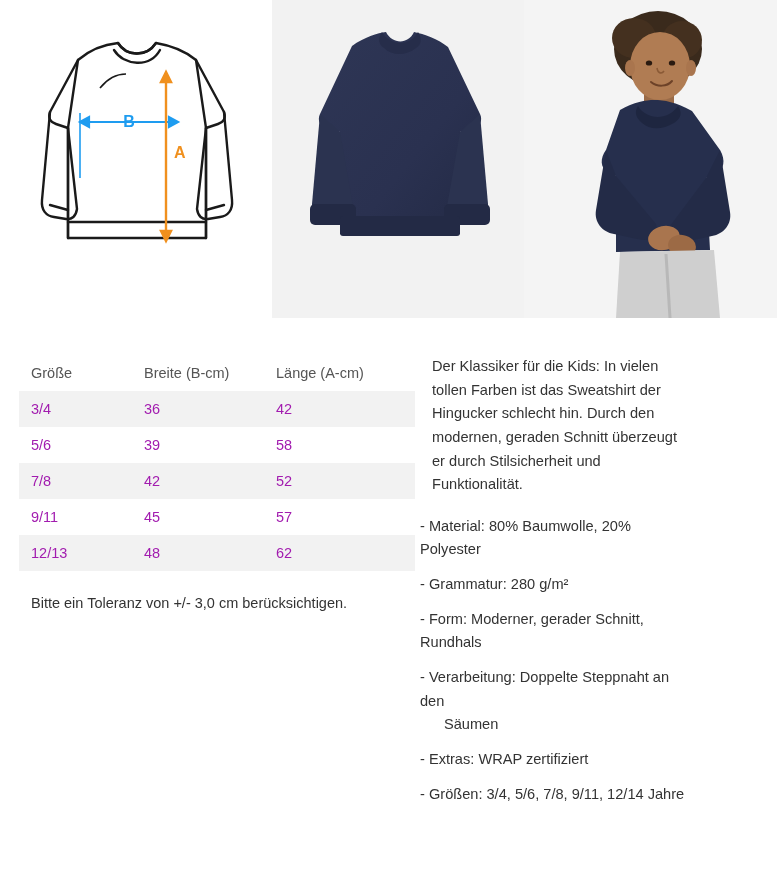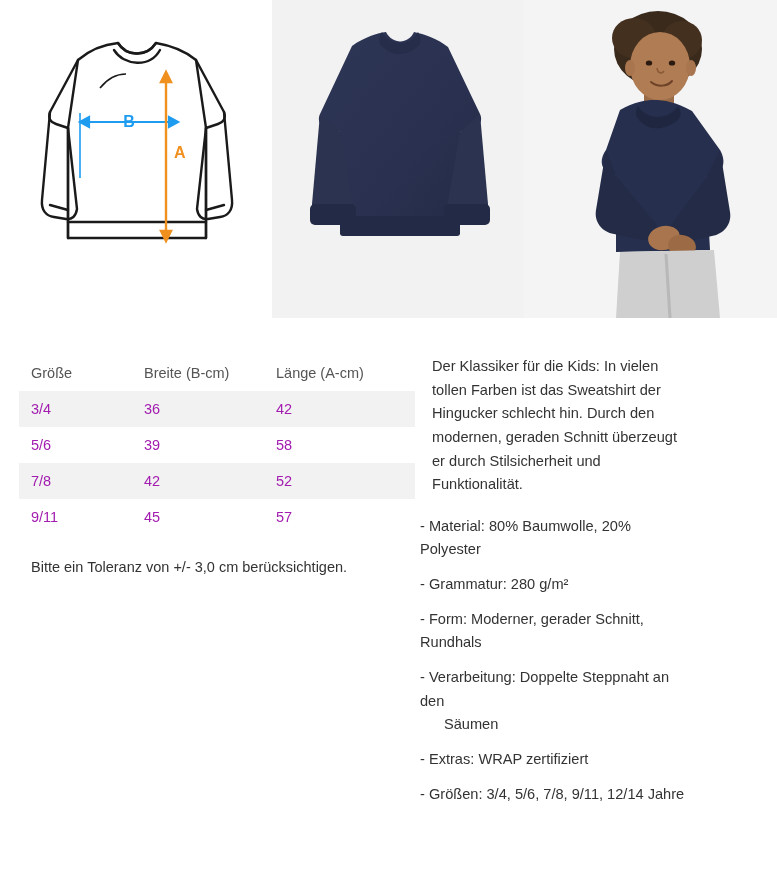--- a/index.html
+++ b/index.html
@@ -206,20 +206,25 @@
           </tr>
           <tr>
             <td>7/8</td>
             <td>42</td>
             <td>52</td>
           </tr>
           <tr>
             <td>9/11</td>
             <td>45</td>
             <td>57</td>
+          </tr>
+          <tr>
+            <td>12/13</td>
+            <td>48</td>
+            <td>62</td>
           </tr>
         </tbody>
       </table>
 
       <div class="tolerance">Bitte ein Toleranz von +/- 3,0 cm berücksichtigen.</div>
     </div>
 
     <div class="right-col">
       <div class="desc">
         <p>Der Klassiker für die Kids: In vielen tollen Farben ist das Sweatshirt der Hingucker schlecht hin. Durch den modernen, geraden Schnitt überzeugt er durch Stilsicherheit und Funktionalität.</p>

